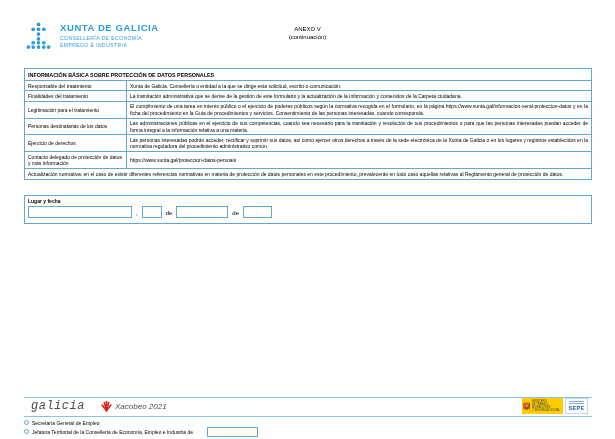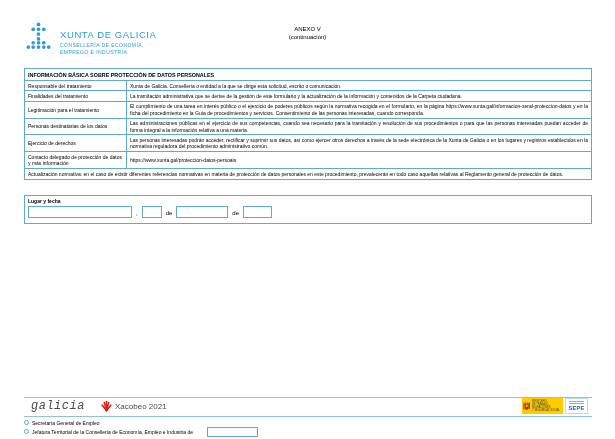--- a/index.html
+++ b/index.html
@@ -2,21 +2,21 @@
 <html><head>
 <meta charset="utf-8">
 <style>
   * { margin:0; padding:0; box-sizing:border-box; }
   html,body { width:615px; height:439px; background:#fff; }
   body { font-family:"Liberation Sans", sans-serif; color:#000; position:relative; overflow:hidden; -webkit-text-size-adjust:none; }
 
   
   .brand { position:absolute; left:24px; top:21px; display:flex; gap:7px; }
   .emblem { width:29px; height:29px; flex:0 0 auto; }
-  .brand-text .org { font-size:9.5px; font-weight:normal; color:#2b9cd8; letter-spacing:.6px; margin-top:8px; }
+  .brand-text .org { font-size:9.5px; font-weight:bold; color:#2b9cd8; letter-spacing:.6px; margin-top:1px; }
   .brand-text .dept { font-size:5px; color:#2b9cd8; letter-spacing:.45px; margin-top:1.5px; }
   .annex { position:absolute; left:0; right:0; top:26px; text-align:center; font-size:6px; line-height:7.5px; }
 
   
   .ptable { position:absolute; left:24px; top:68px; width:568px; border:1px solid #5fa8d8; background:#fff; }
   .ptable .thead { font-size:5.4px; font-weight:bold; padding:2.5px 3px; }
   .prow { display:flex; border-top:1px solid #5fa8d8; }
   .pcell-label { width:102px; flex:0 0 auto; border-right:1px solid #5fa8d8; padding:1.5px 3px; font-size:5px; line-height:6.4px; display:flex; align-items:center; }
   .pcell-value { flex:1; padding:1.5px 3px; font-size:5px; line-height:6.4px; display:flex; align-items:center; text-align:justify; }
   .pfoot { border-top:1px solid #5fa8d8; padding:2px 3px; font-size:5px; line-height:6.4px; text-align:justify; }
@@ -27,21 +27,21 @@
   .datefields { display:flex; align-items:flex-end; gap:4px; margin-top:2px; font-size:6px; }
   .field { border:1px solid #5fa8d8; background:#fff; height:12px; font-size:6px; padding:0 2px; font-family:"Liberation Sans", sans-serif; }
   .f-place { width:104px; } .f-day { width:20px; } .f-month { width:52px; } .f-year { width:29px; }
   .sep { font-size:6px; line-height:10px; }
 
   
   .footrule { position:absolute; left:24px; width:568px; height:1px; background:#8fc1e3; }
   .rule-top { top:397px; } .rule-bottom { top:416px; }
   .galicia-logo { position:absolute; left:31px; top:399px; font-family:Liberation Mono, monospace; font-style:italic; font-size:12px; color:#4a4a4c; letter-spacing:.5px; }
   .xacobeo { position:absolute; left:101px; top:400px; display:flex; align-items:center; gap:3px; }
-  .xacobeo .xtxt { font-size:8px; color:#4a4a4c; }
+  .xacobeo .xtxt { font-size:8px; color:#4a4a4c;font-style:italic; }
   .ministry { position:absolute; left:522px; top:398px; width:41px; height:16px; background:#ffcc00; display:flex; align-items:center; gap:1.5px; padding:1px; }
   .ministry .mtext { font-size:2.6px; line-height:3px; color:#3a3a3a; }
   .sepe { position:absolute; left:565px; top:398px; width:23px; height:16px; background:#fff; border:1px solid #b9d9f0; text-align:center; }
   .sepe .lines { margin:2px 3px 0 3px; border-top:1px solid #7fb3dd; border-bottom:1px solid #7fb3dd; height:3px; }
   .sepe .stxt { font-size:5.6px; font-weight:bold; color:#1f5fa8; letter-spacing:.3px; margin-top:1px; }
 
   
   .routing { position:absolute; left:24px; top:419px; }
   .ropt { display:flex; align-items:center; gap:3px; margin-bottom:2px; height:7px; }
   .radio { width:5px; height:5px; border:1px solid #5fa8d8; border-radius:50%; background:#fff; flex:0 0 auto; }

